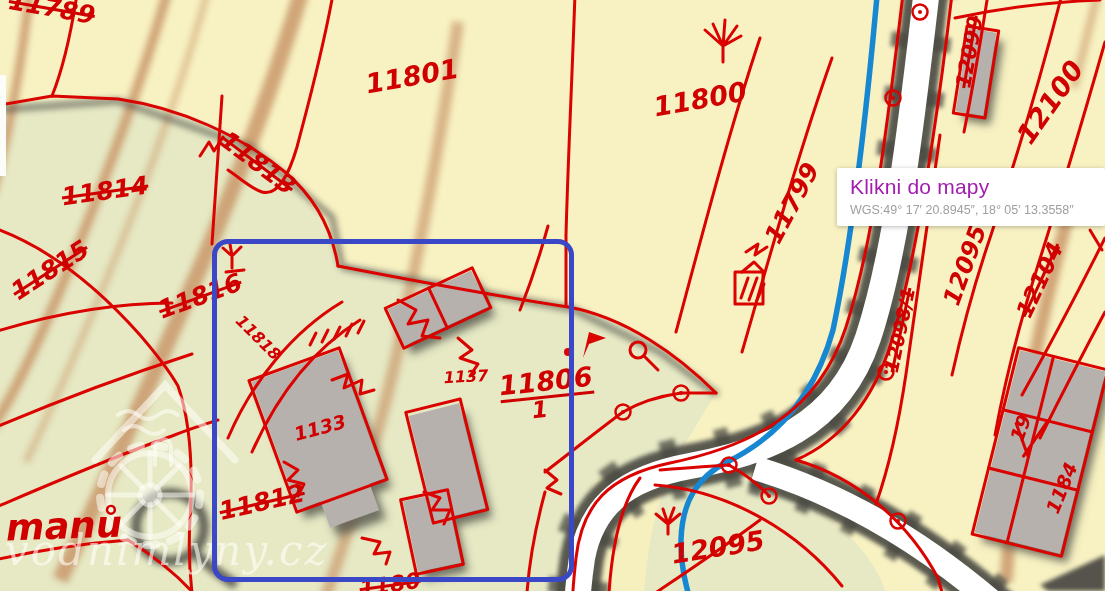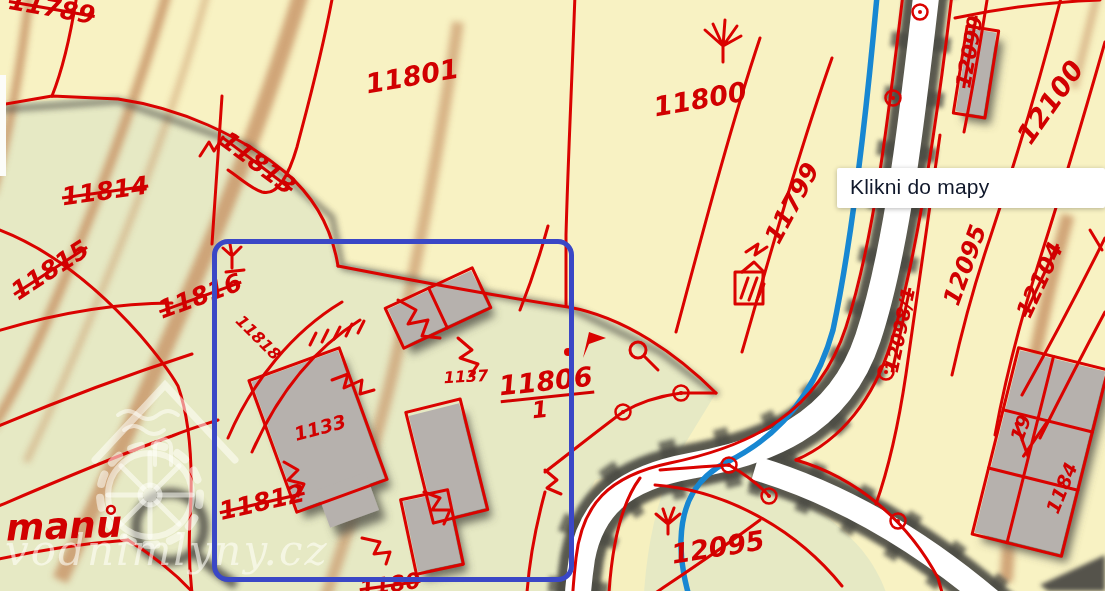--- a/index.html
+++ b/index.html
@@ -14,21 +14,21 @@
           transform-origin:center;}
   .plabel.struck{text-decoration:line-through;text-decoration-thickness:3px;}
   .plabel.fraction{border-bottom:3px solid #d10000;padding-bottom:1px;}
   
   .selbox{position:absolute;left:212px;top:239px;width:352px;height:333px;
           border:5px solid #3a47c6;border-radius:16px;}
   
   .tooltip{position:absolute;left:837px;top:168px;width:268px;box-sizing:border-box;
            background:#ffffff;padding:7px 13px 9px 13px;border-radius:2px;
            box-shadow:0 1px 5px rgba(0,0,0,.28);}
-  .tt-title{font-size:21px;color:#0f172a;letter-spacing:.2px;}
+  .tt-title{font-size:21px;color:#a21caf;letter-spacing:.2px;}
   .tt-coords{font-size:12.5px;color:#9f9f9f;margin-top:4px;white-space:nowrap;}
   .sliver{position:absolute;left:0;top:75px;width:6px;height:101px;background:#fcfcf9;}
   .watermark{position:absolute;left:0;top:340px;pointer-events:none;}
 </style>
 </head>
 <body>
 
 <div class="stage">
 
   <svg id="base" width="1105" height="591" viewBox="0 0 1105 591">
@@ -253,15 +253,16 @@
       <span class="plabel struck" style="left: 390px; top: 585px; font-size: 22px; transform: translate(-50%, -50%) rotate(-8deg);">1180</span>
       <span class="plabel" style="left: 64px; top: 526px; font-size: 37px; transform: translate(-50%, -50%) rotate(-2deg);">manů</span>
     </div>
 
   <div class="sliver"></div>
 
   <div class="selbox"></div>
 
   <div class="tooltip">
     <div class="tt-title">Klikni do mapy</div>
+    <div class="tt-coords">WGS:49° 17′ 20.8945″, 18° 05′ 13.3558″</div>
   </div>
 
 </div>
 
 </body></html>

